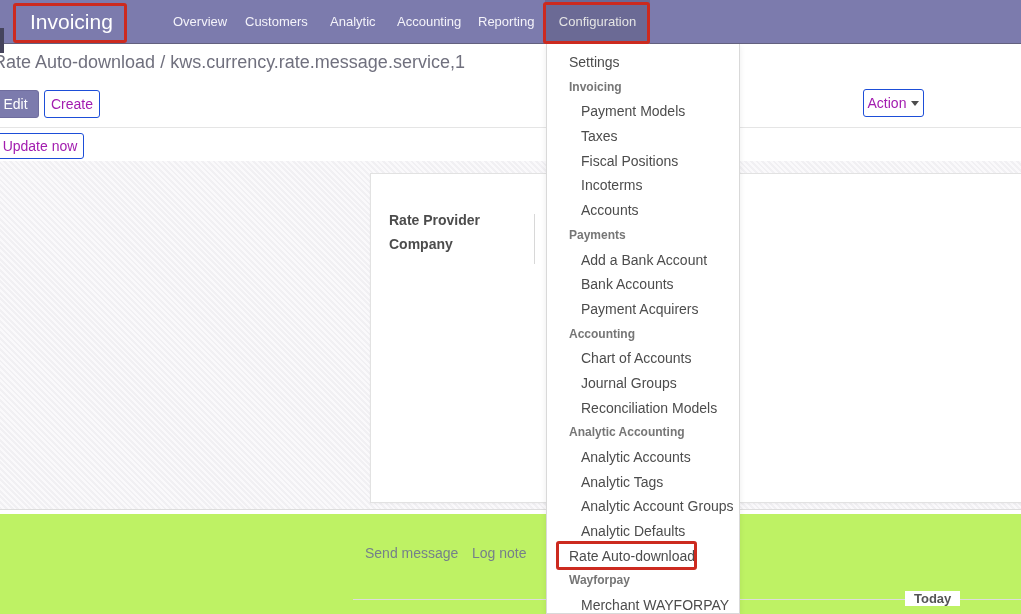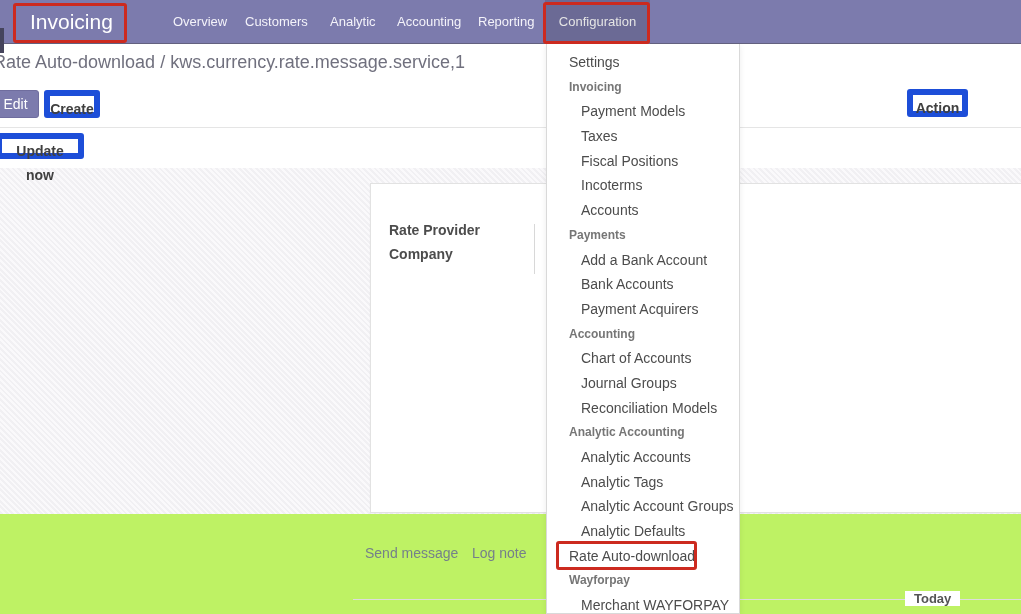--- a/index.html
+++ b/index.html
@@ -22,34 +22,34 @@
   .ann-config { left:-2px; top:2px; width:107px; height:42px; }
 
   
   .controlbar { position:absolute; left:0; top:44px; width:1021px; height:84px;
                 background:#fff; border-bottom:1px solid #e5e5e5; z-index:2; }
   .breadcrumb { position:absolute; left:-7px; top:8px; font-size:18px; color:#70707e; white-space:nowrap; }
   .breadcrumb .bc-link { cursor:pointer; }
   .btn { position:absolute; height:28px; font-size:14px; line-height:26px; text-align:center;
          border-radius:3px; cursor:pointer; }
   .btn-primary { background:#7c7bad; border:1px solid #6f6d9e; color:#fff; }
-  .btn-plain   { background:#fff; border:6px solid #1d4ed8; color:#404040;font-weight:bold; }
+  .btn-plain   { background:#fff; border:1px solid #1d4ed8; color:#a21caf; }
   .btn-edit    { left:-8px; top:46px; width:47px; }
   .btn-create  { left:44px; top:46px; width:56px; }
-  .btn-action  { left:863px; top:45px; width:61px;margin-left:44px; }
+  .btn-action  { left:863px; top:45px; width:61px; }
   .caret-down { display:inline-block; width:0; height:0; margin-left:5px; vertical-align:2px;
                 border-left:4px solid transparent; border-right:4px solid transparent;
                 border-top:5px solid #4c4c4c; }
 
   
   .updateband { position:absolute; left:0; top:129px; width:1021px; height:32px; background:#fff; z-index:2; }
   .btn-update { left:-4px; top:4px; width:88px; height:26px; line-height:24px; }
 
   
-  .content { position:absolute; left:0; top:168px; width:1021px; height:352px; z-index:1;
+  .content { position:absolute; left:0; top:158px; width:1021px; height:352px; z-index:1;
              background:repeating-linear-gradient(45deg,#f1f0f3 0 2px,#faf9fb 2px 4px);
              border-bottom:1px solid #ddd; }
   .sheet { position:absolute; left:370px; top:15px; width:700px; height:330px;
            background:#fff; border:1px solid #e2e2e2; box-shadow:0 1px 2px rgba(0,0,0,0.04); }
   .field-label { position:absolute; left:18px; font-size:14px; font-weight:bold; color:#4c4c4c; }
   .fl-0 { top:38px; }
   .fl-1 { top:62px; }
   .field-sep { position:absolute; left:163px; top:40px; width:1px; height:50px; background:#d8d8d8; }
 
   

